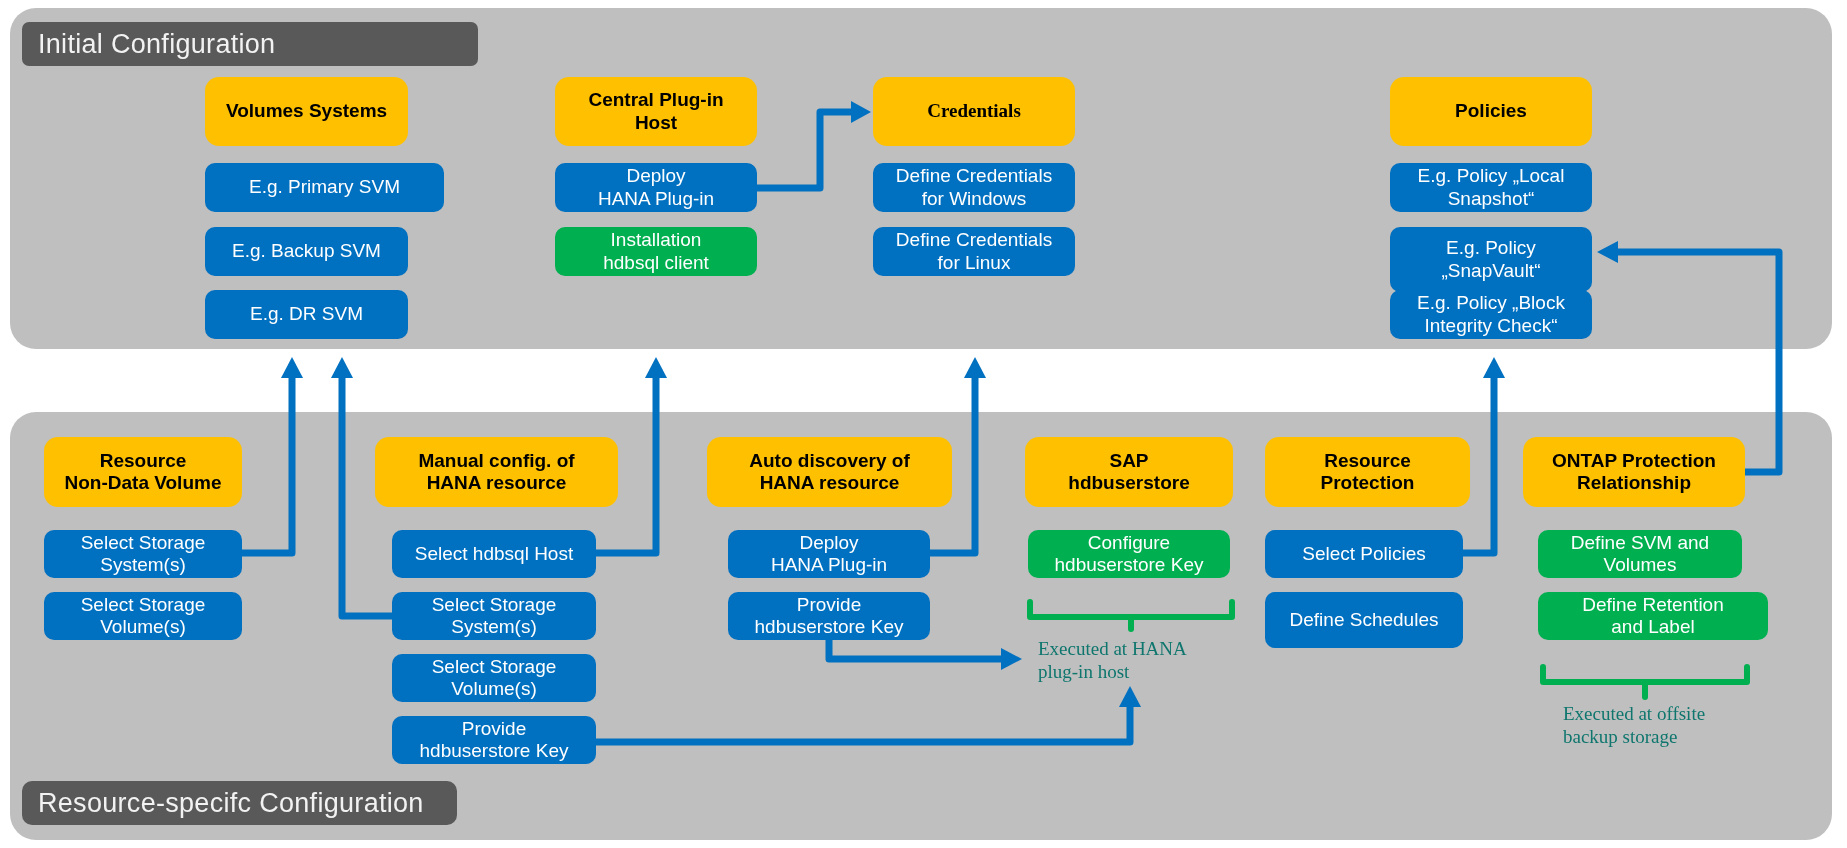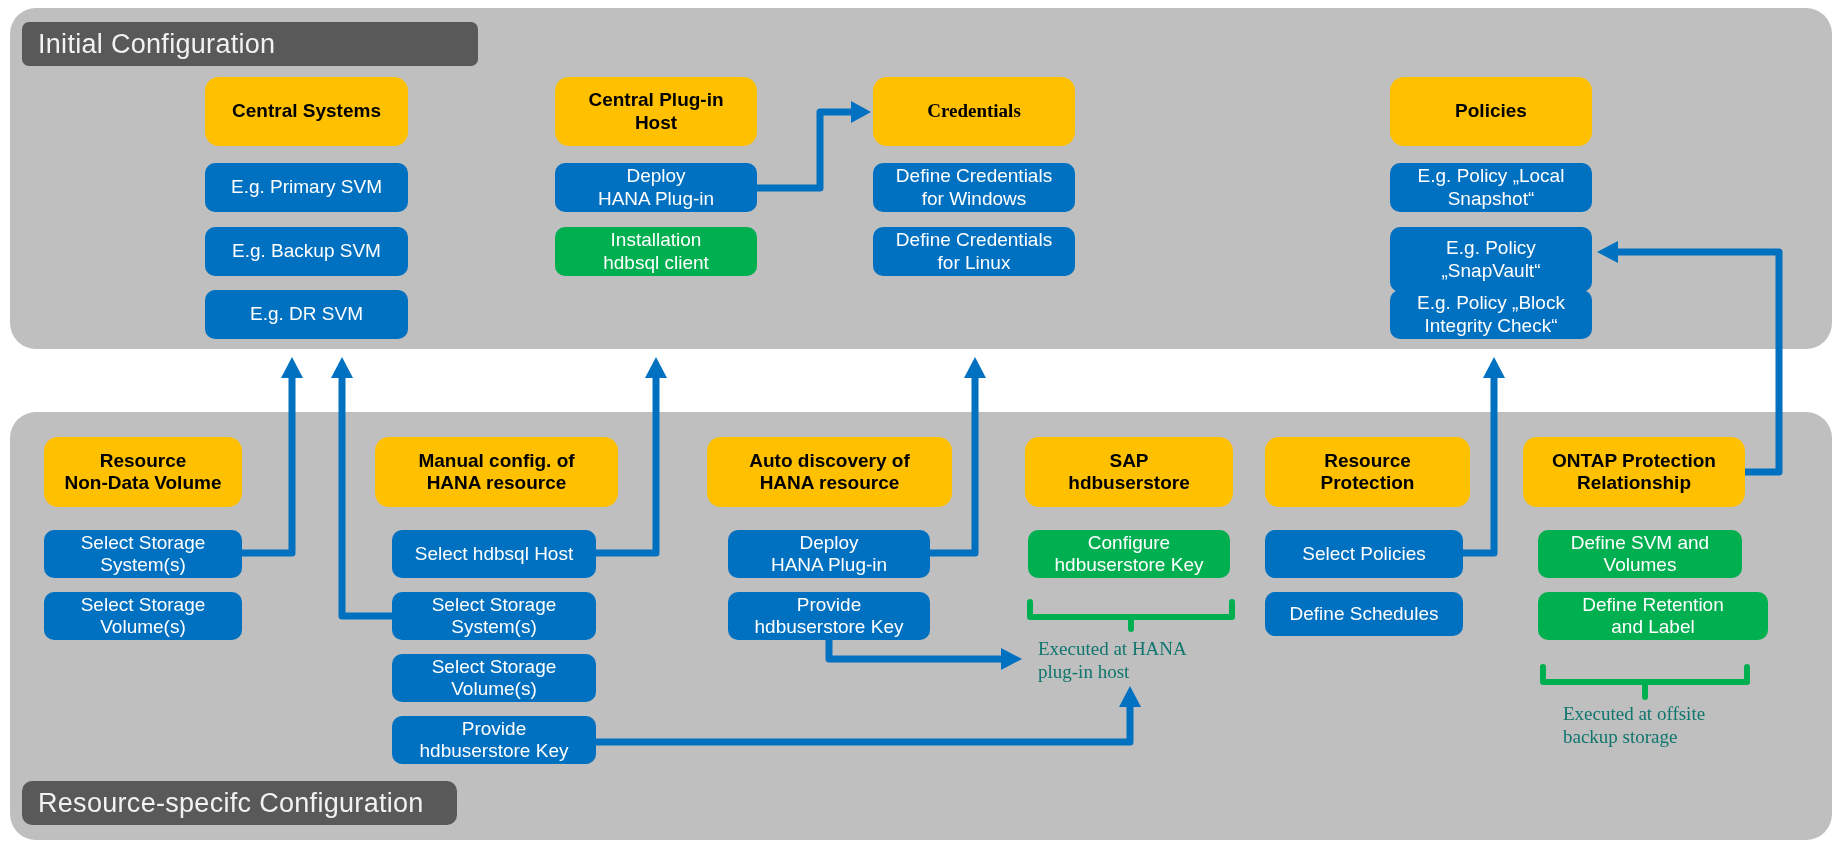--- a/index.html
+++ b/index.html
@@ -35,22 +35,22 @@
   <div class="section" style="left:10px; top:8px; width:1822px; height:341px;"></div>
   <div class="section" style="left:10px; top:412px; width:1822px; height:428px;"></div>
 
   <div class="bar" style="left:22px; top:22px; width:456px; height:44px;border-radius:7px;">
     <span>Initial Configuration</span>
   </div>
   <div class="bar" style="left:22px; top:781px; width:435px; height:44px;">
     <span>Resource-specifc Configuration</span>
   </div>
 
-  <div class="box hdr" style="left:205px; top:77px; width:203px; height:69px;">Central Systems</div>
-  <div class="box blue" style="left:205px; top:163px; width:203px; height:49px;">E.g. Primary SVM</div>
+  <div class="box hdr" style="left:205px; top:77px; width:203px; height:69px;">Volumes Systems</div>
+  <div class="box blue" style="left:205px; top:163px; width:239px; height:49px;">E.g. Primary SVM</div>
   <div class="box blue" style="left:205px; top:227px; width:203px; height:49px;">E.g. Backup SVM</div>
   <div class="box blue" style="left:205px; top:290px; width:203px; height:49px;">E.g. DR SVM</div>
 
   <div class="box hdr" style="left:555px; top:77px; width:202px; height:69px;">Central Plug-in
 Host</div>
   <div class="box blue" style="left:555px; top:163px; width:202px; height:49px;">Deploy
 HANA Plug-in</div>
   <div class="box green" style="left:555px; top:227px; width:202px; height:49px;">Installation
 hdbsql client</div>
 
@@ -93,21 +93,21 @@
 hdbuserstore Key</div>
 
   <div class="box hdr" style="left:1025px; top:437px; width:208px; height:70px;">SAP
 hdbuserstore</div>
   <div class="box green" style="left:1028px; top:530px; width:202px; height:48px;">Configure
 hdbuserstore Key</div>
 
   <div class="box hdr" style="left:1265px; top:437px; width:205px; height:70px;">Resource
 Protection</div>
   <div class="box blue" style="left:1265px; top:530px; width:198px; height:48px;">Select Policies</div>
-  <div class="box blue" style="left:1265px; top:592px; width:198px; height:44px;">Define Schedules</div>
+  <div class="box blue" style="left:1265px; top:592px; width:198px; height:56px;">Define Schedules</div>
 
   <div class="box hdr" style="left:1523px; top:437px; width:222px; height:70px;">ONTAP Protection
 Relationship</div>
   <div class="box green" style="left:1538px; top:530px; width:204px; height:48px;">Define SVM and
 Volumes</div>
   <div class="box green" style="left:1538px; top:592px; width:230px; height:48px;">Define Retention
 and Label</div>
 
   <div class="note" style="left:1038px; top:637px;">Executed at HANA
 plug-in host</div>

